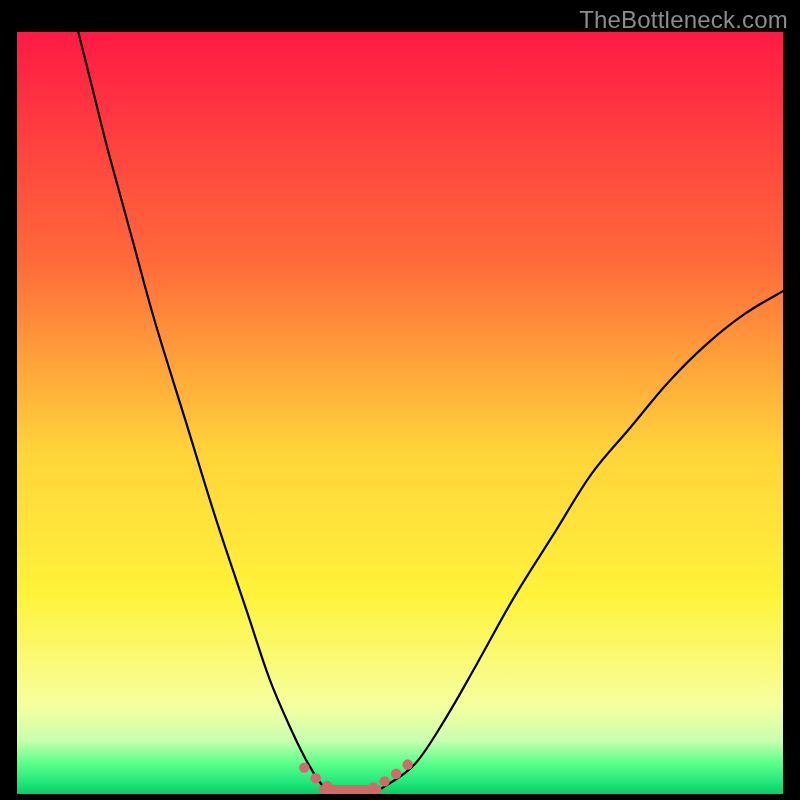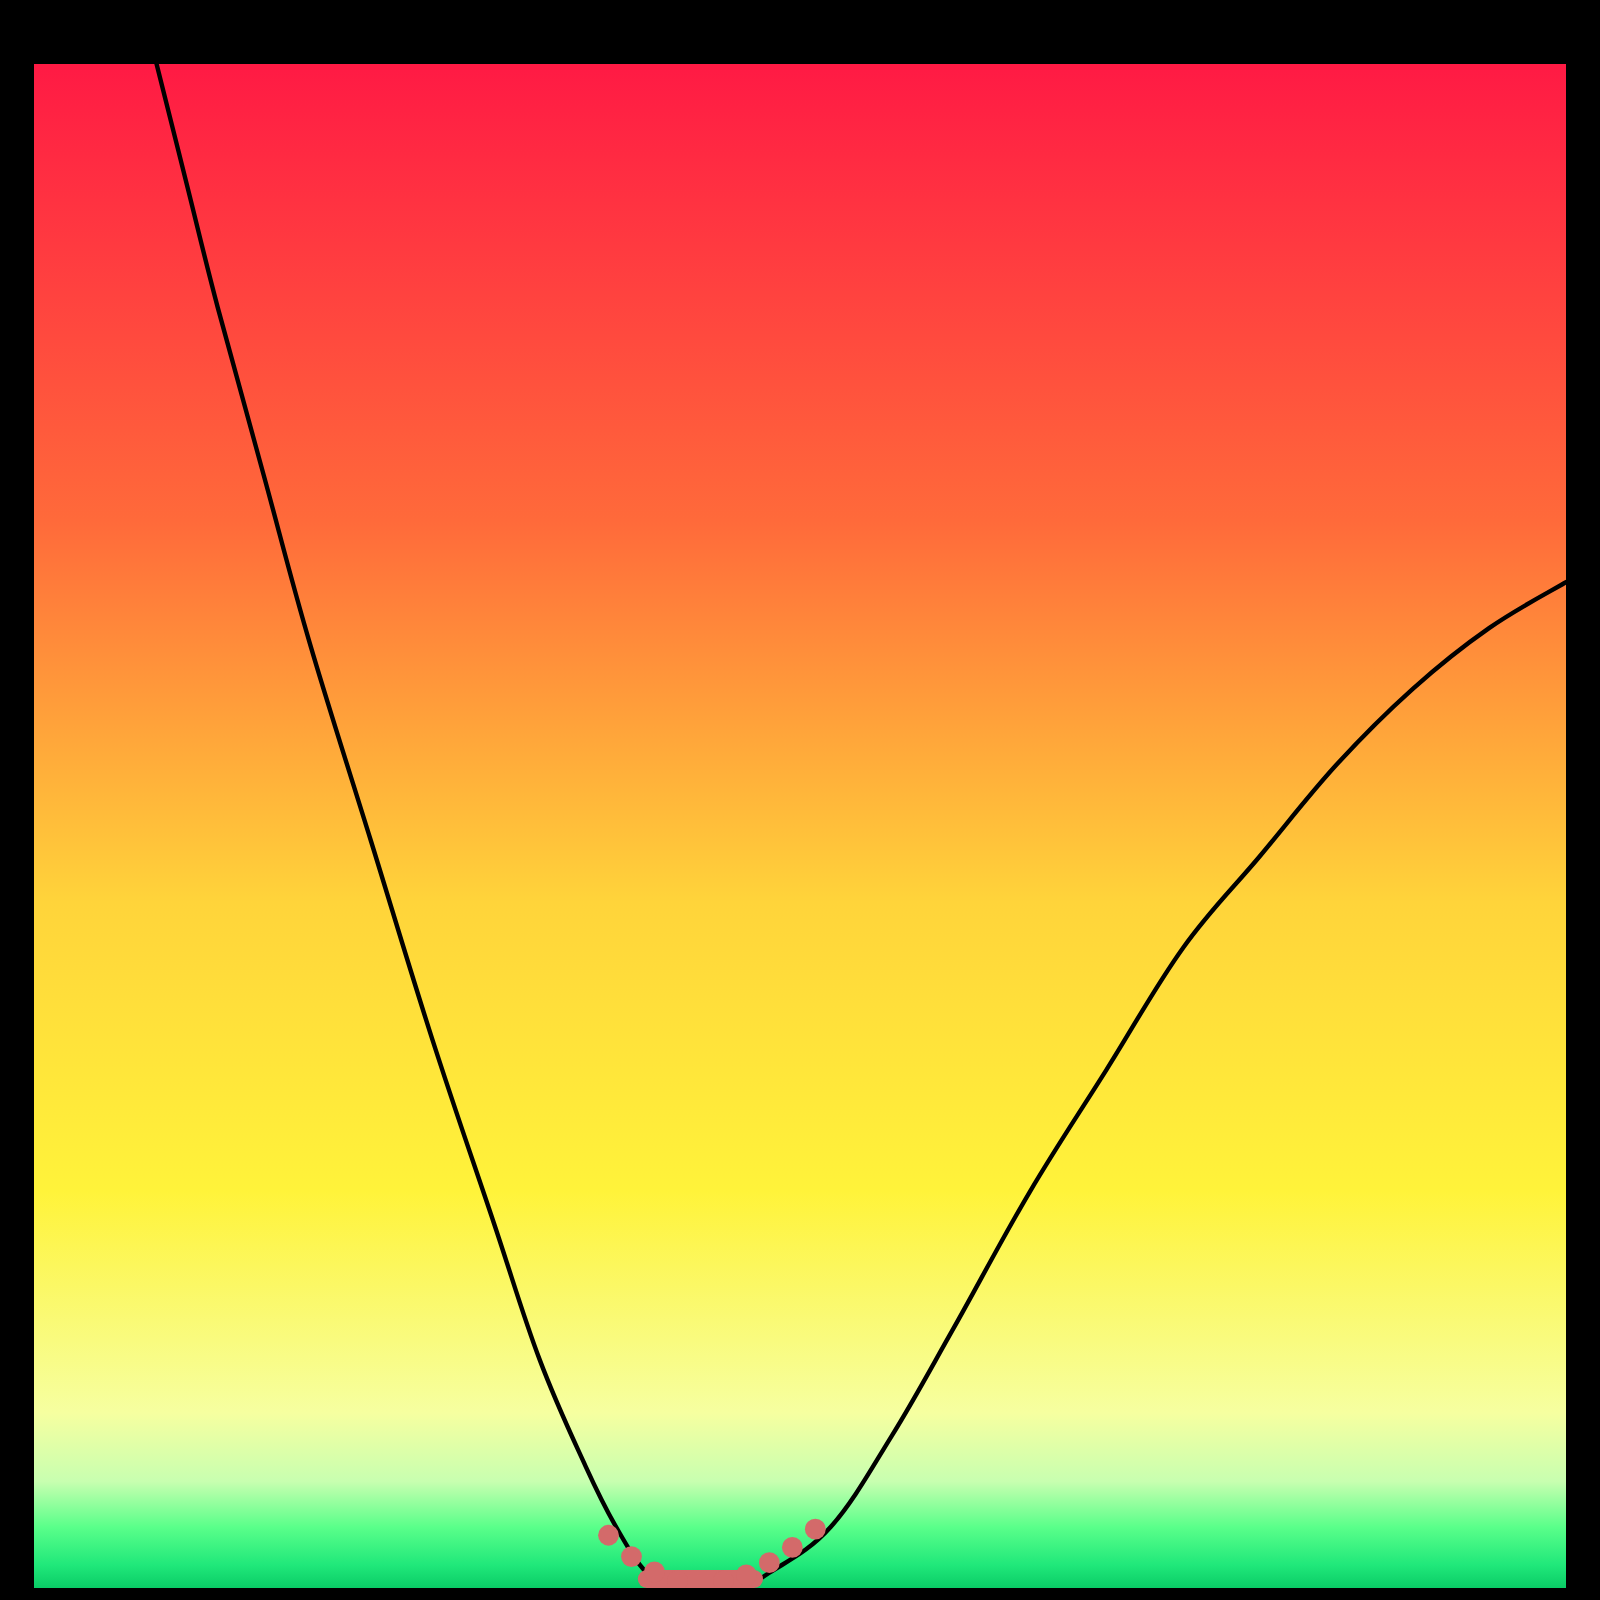--- a/index.html
+++ b/index.html
@@ -38,20 +38,21 @@
   svg.plot {
     display: block;
     width: 766px;
     height: 762px;
   }
 </style>
 </head>
 <body>
 
 <div class="frame">
+  <div class="watermark">TheBottleneck.com</div>
   <div class="plot-wrap">
     <svg class="plot" viewBox="0 0 766 762" preserveAspectRatio="none">
       <defs>
         <linearGradient id="bg-grad" x1="0" y1="0" x2="0" y2="1">
             <stop offset="0%" stop-color="#ff1a44"></stop>
             <stop offset="30%" stop-color="#ff6a3a"></stop>
             <stop offset="55.00000000000001%" stop-color="#ffd43a"></stop>
             <stop offset="74%" stop-color="#fff33a"></stop>
             <stop offset="88.5%" stop-color="#f6ffa0"></stop>
             <stop offset="93%" stop-color="#c8ffb0"></stop>

